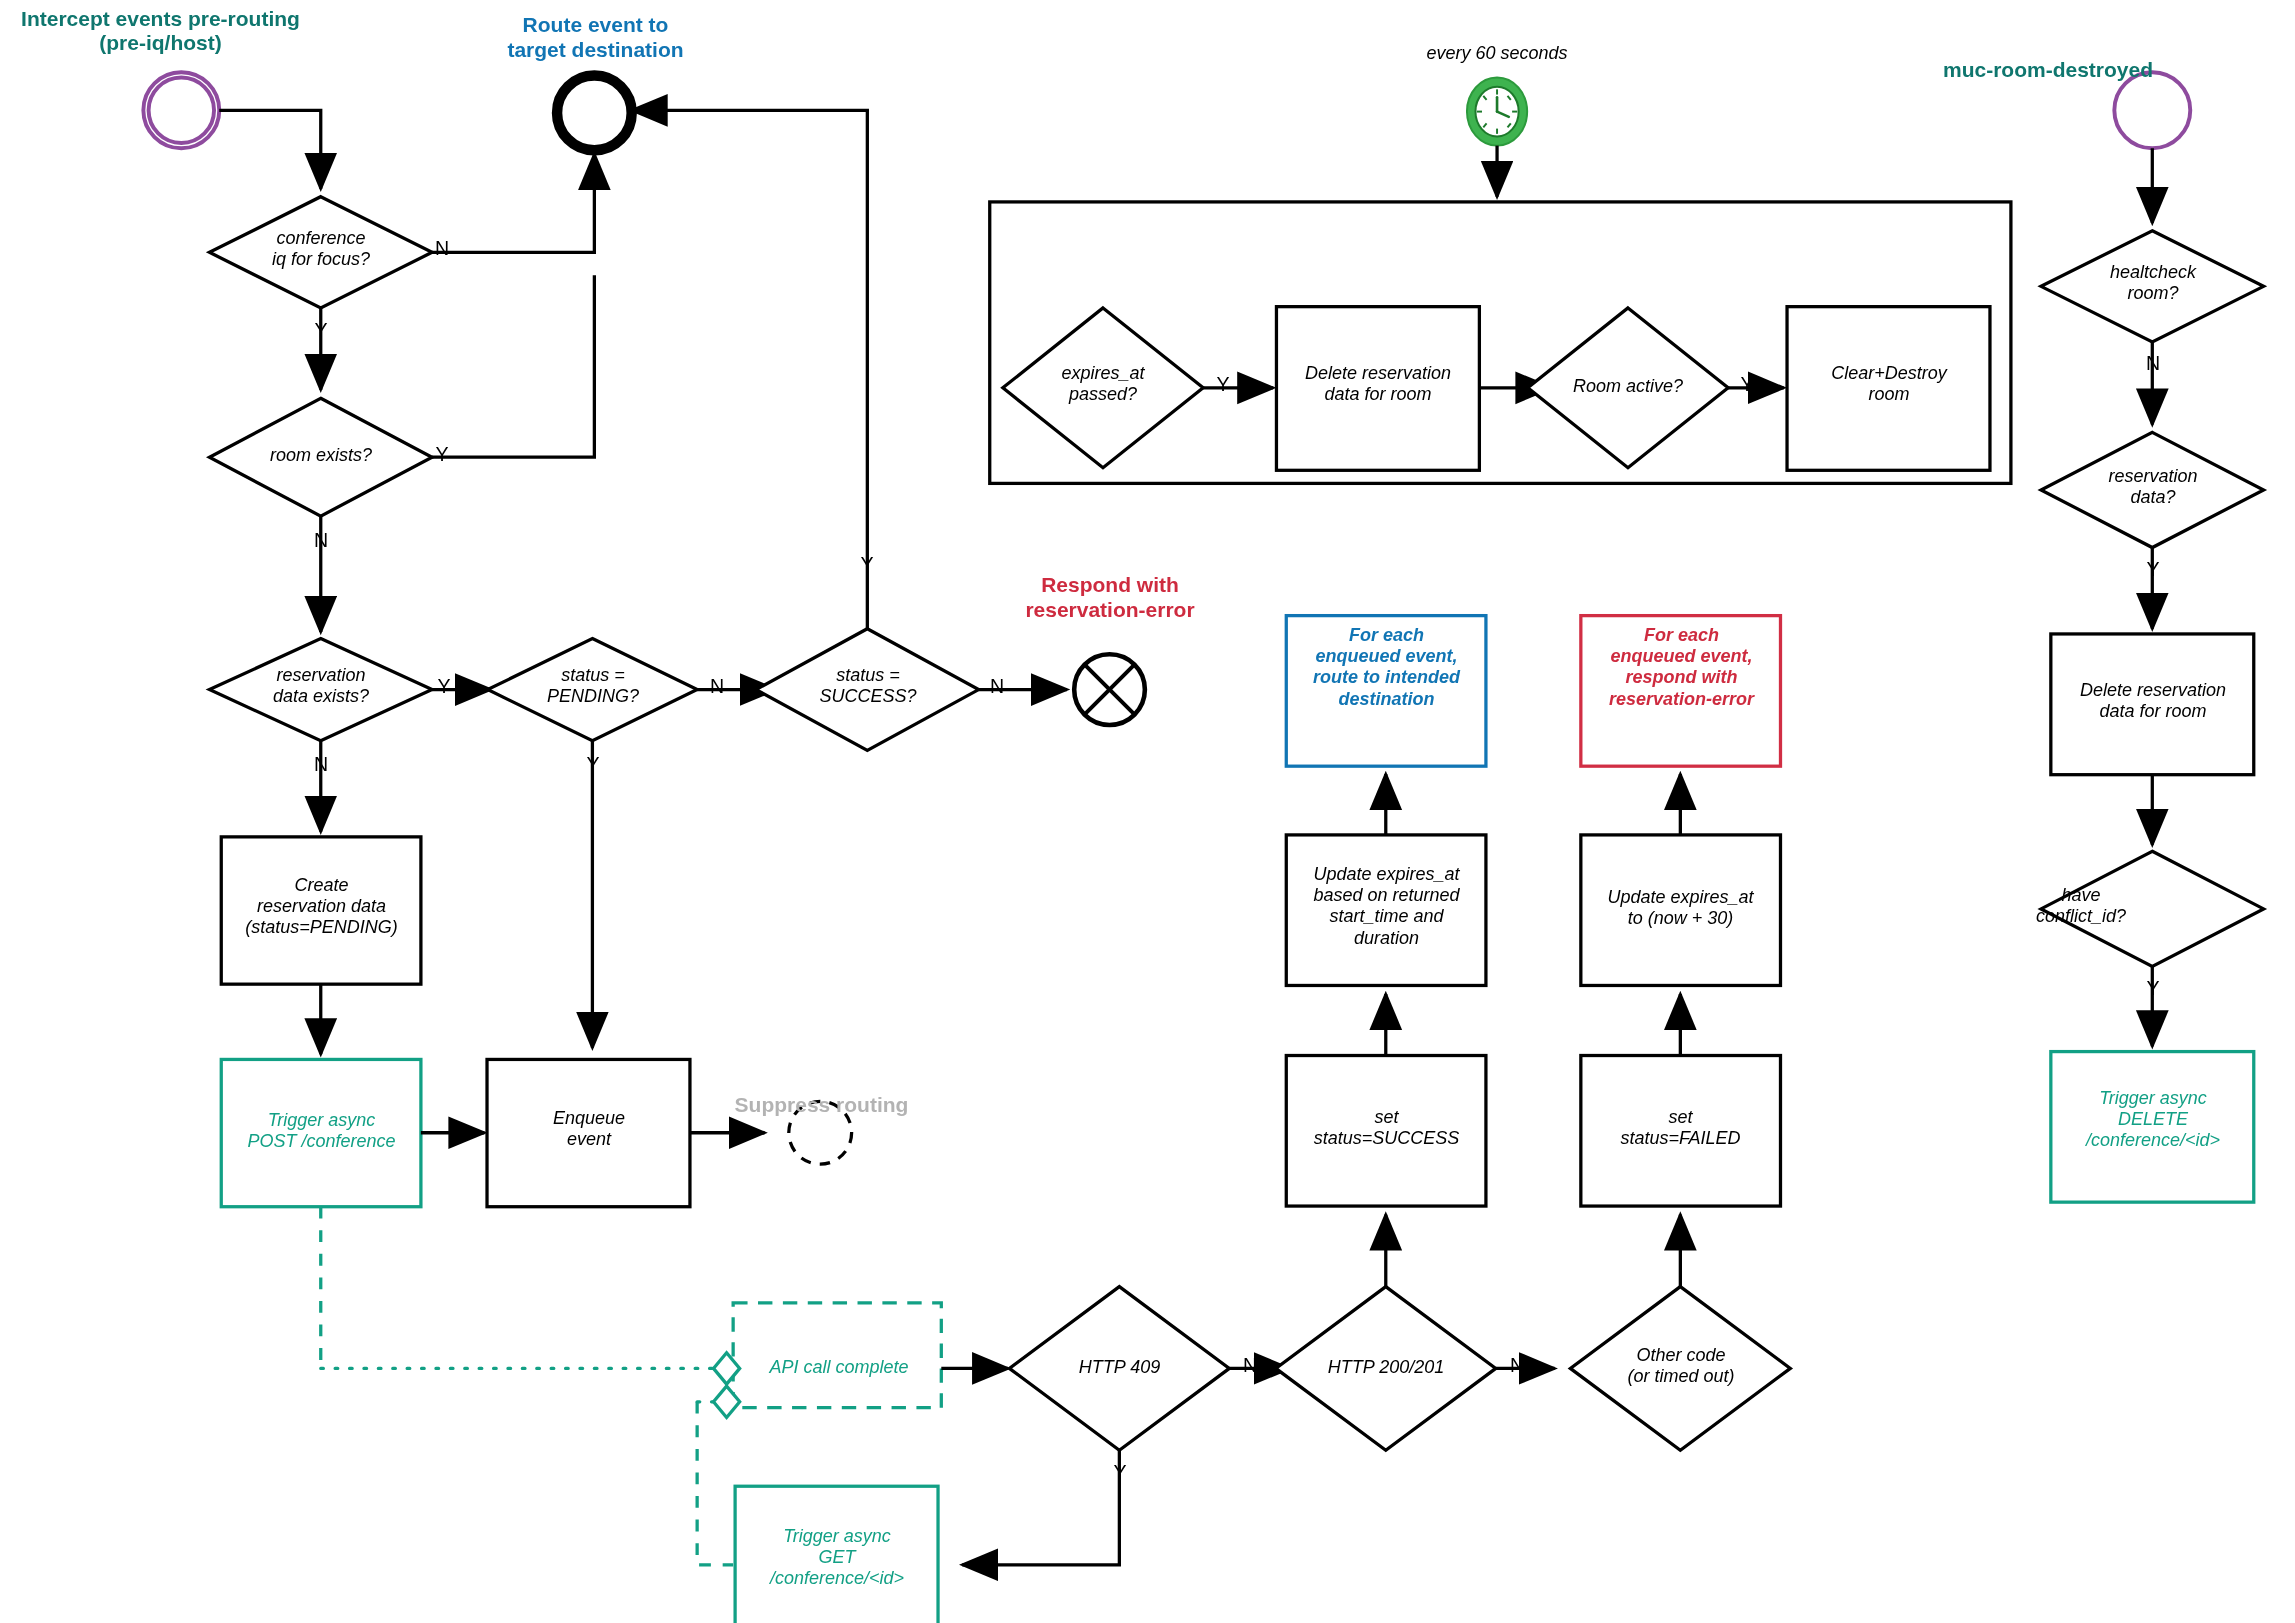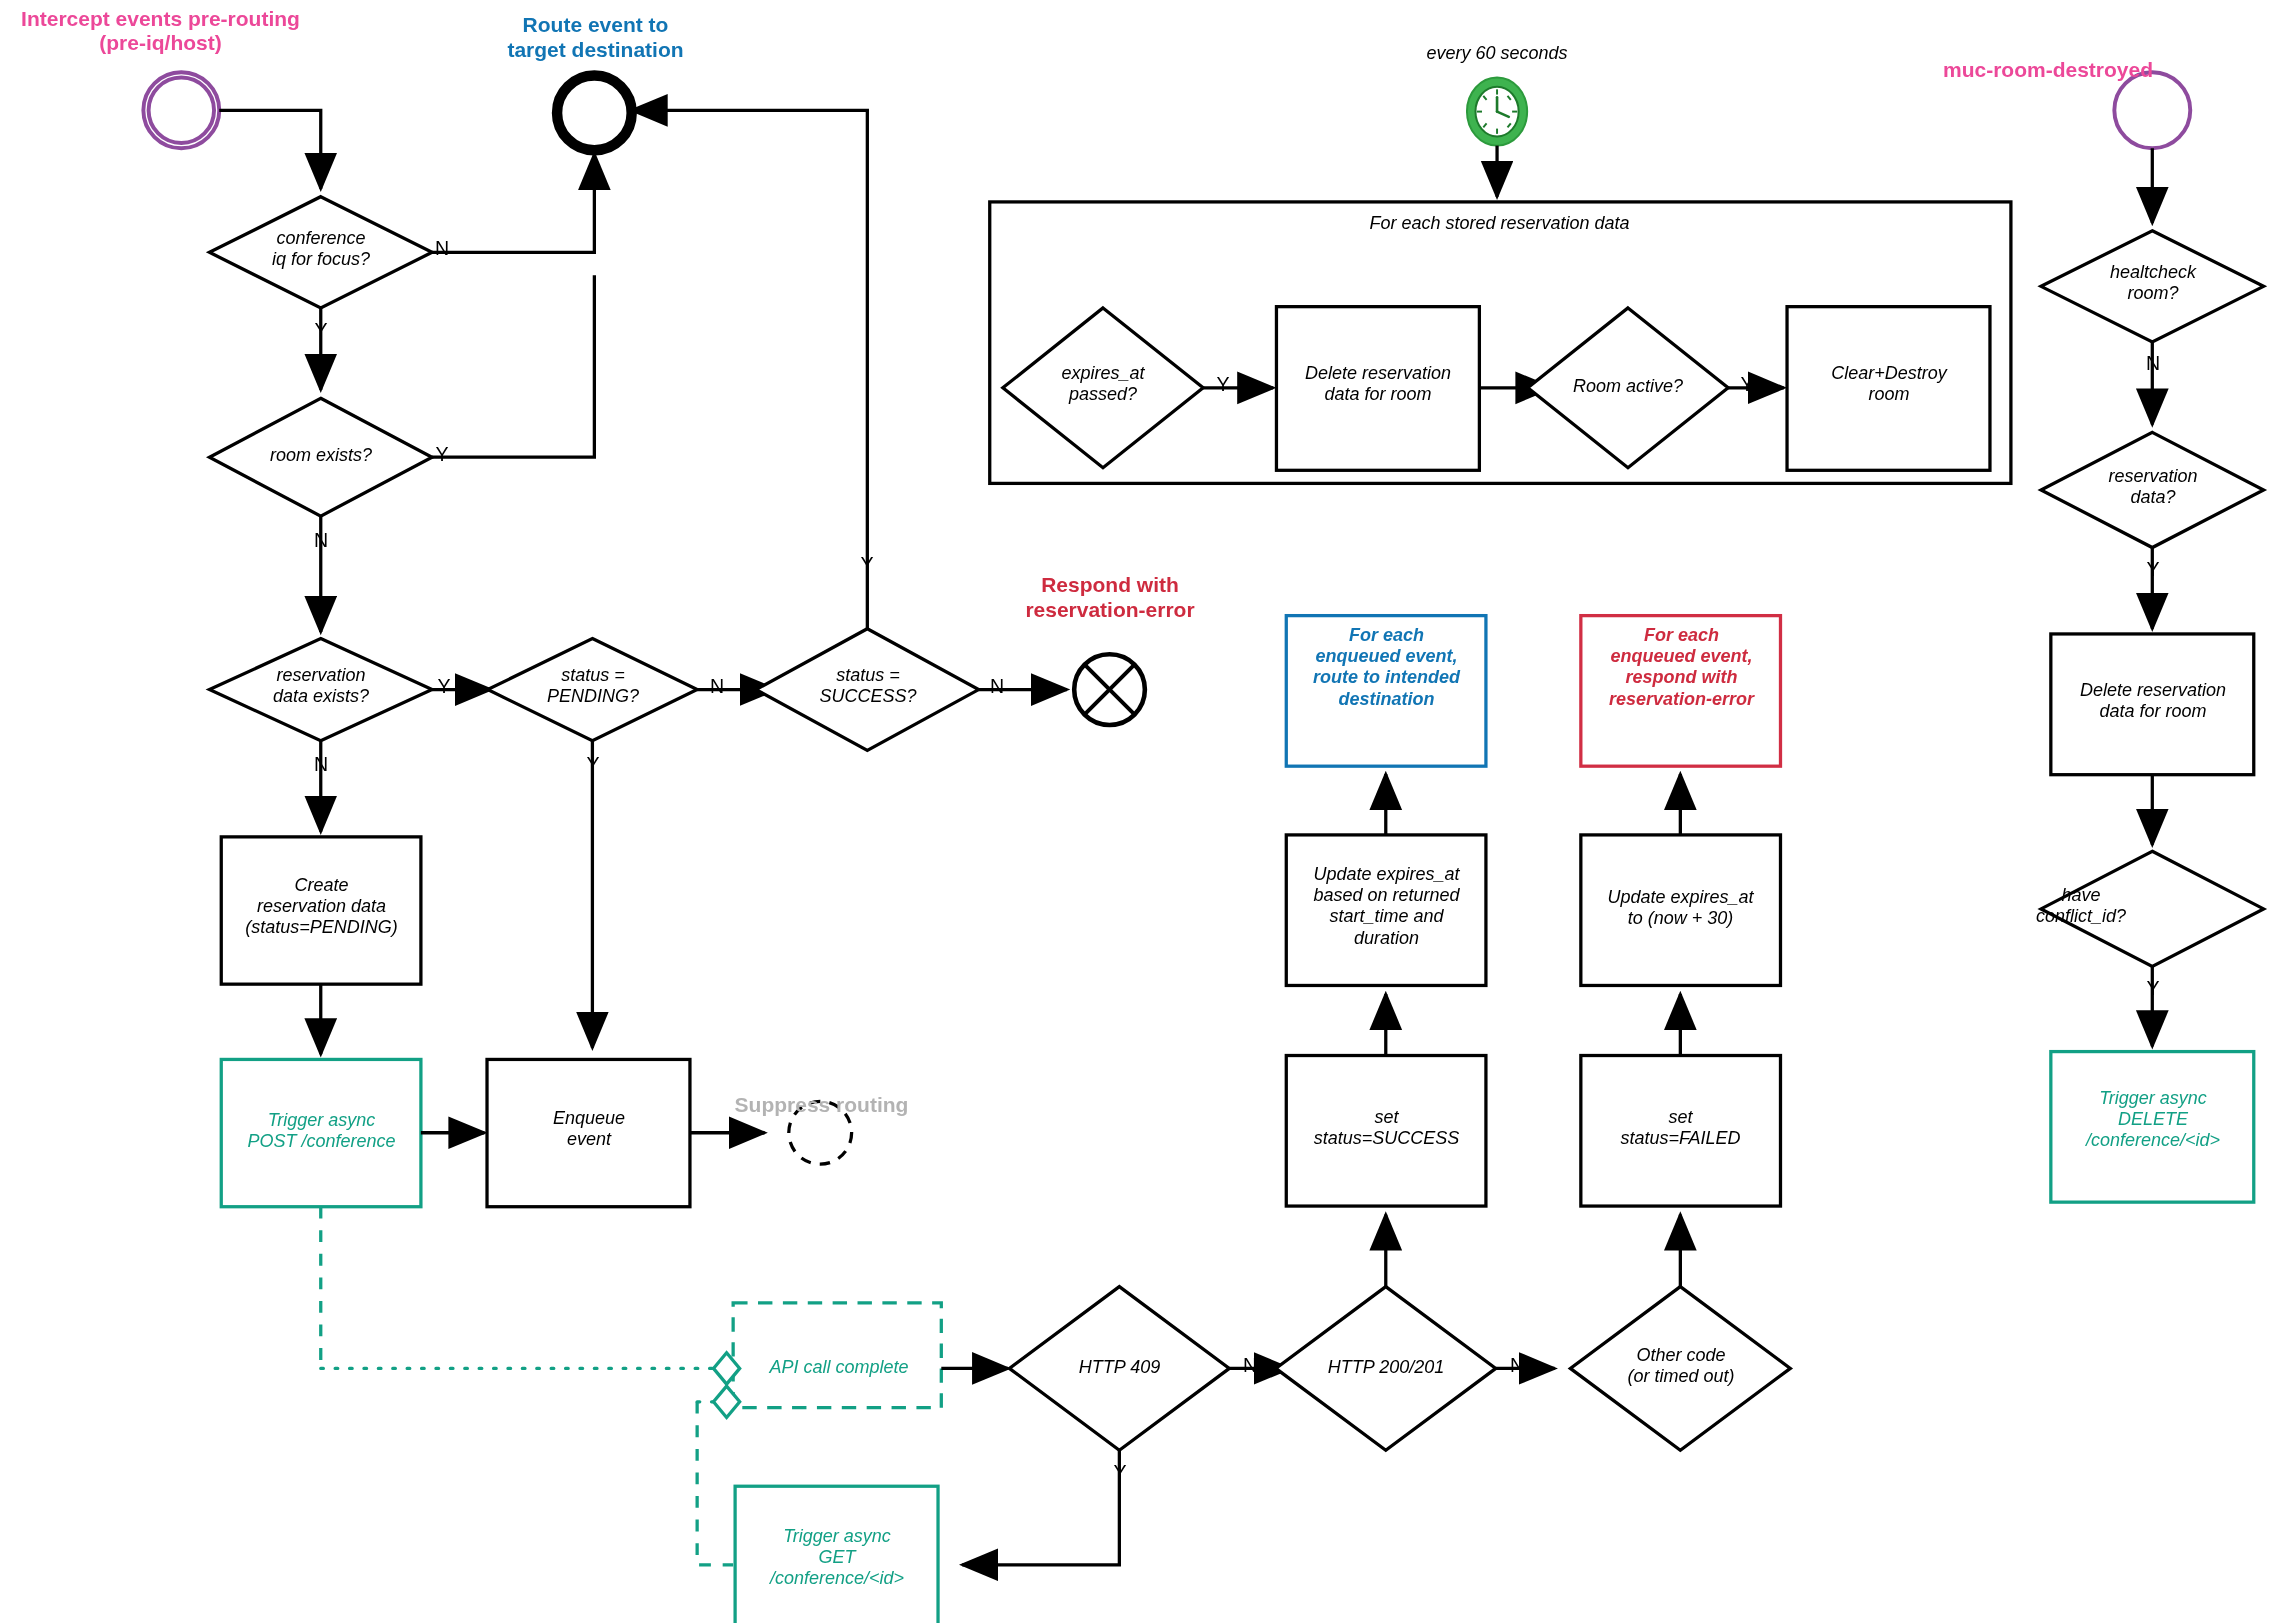--- a/index.html
+++ b/index.html
@@ -19,21 +19,21 @@
   .edge-dashed-teal{fill:none;stroke:#12A085;stroke-width:5;stroke-dasharray:18 18;}
   .clockface{fill:#ffffff;stroke:#1d7a2b;stroke-width:3;}
   .clockhand{stroke:#1d7a2b;stroke-width:4;stroke-linecap:round;fill:none;}
   .clocktick{stroke:#1d7a2b;stroke-width:3;}
 
   .lbl{position:absolute;text-align:center;color:#000;line-height:1.18;
        font-family:"Liberation Sans", sans-serif;white-space:pre-line;}
   .node-text{font-size:18px;font-style:italic;}
   .edge-lbl{font-size:19.6px;}
   .hdr{font-weight:bold;font-size:21px;}
-  .hdr-purple{color:#ec4899;}
+  .hdr-purple{color:#0f766e;}
   .hdr-blue{color:#1175B4;}
   .hdr-red{color:#CE2B3F;}
   .hdr-grey{color:#B3B3B3;margin-top:26px;}
   .t-teal{color:#12A085;}
   .t-blue{color:#1175B4;}
   .t-red{color:#CE2B3F;}
   .b{font-weight:bold;}
 </style>
 </head>
 <body>
@@ -209,21 +209,20 @@
 <div class="lbl node-text" style="left:786px;top:665px;width:164px;">status =
 SUCCESS?</div>
 <div class="lbl node-text" style="left:225px;top:875px;width:193px;">Create
 reservation data
 (status=PENDING)</div>
 <div class="lbl node-text t-teal" style="left:225px;top:1110px;width:193px;">Trigger async
 POST /conference</div>
 <div class="lbl node-text" style="left:491px;top:1108px;width:196px;">Enqueue
 event</div>
 
-<div class="lbl node-text" style="left:1113px;top:213px;width:773px;">For each stored reservation data</div>
 <div class="lbl node-text" style="left:1021px;top:363px;width:164px;">expires_at
 passed?</div>
 <div class="lbl node-text" style="left:1280px;top:363px;width:196px;">Delete reservation
 data for room</div>
 <div class="lbl node-text" style="left:1546px;top:376px;width:164px;">Room active?</div>
 <div class="lbl node-text" style="left:1791px;top:363px;width:196px;">Clear+Destroy
 room</div>
 
 <div class="lbl node-text t-blue b" style="left:1293px;top:625px;width:187px;">For each
 enqueued event,

